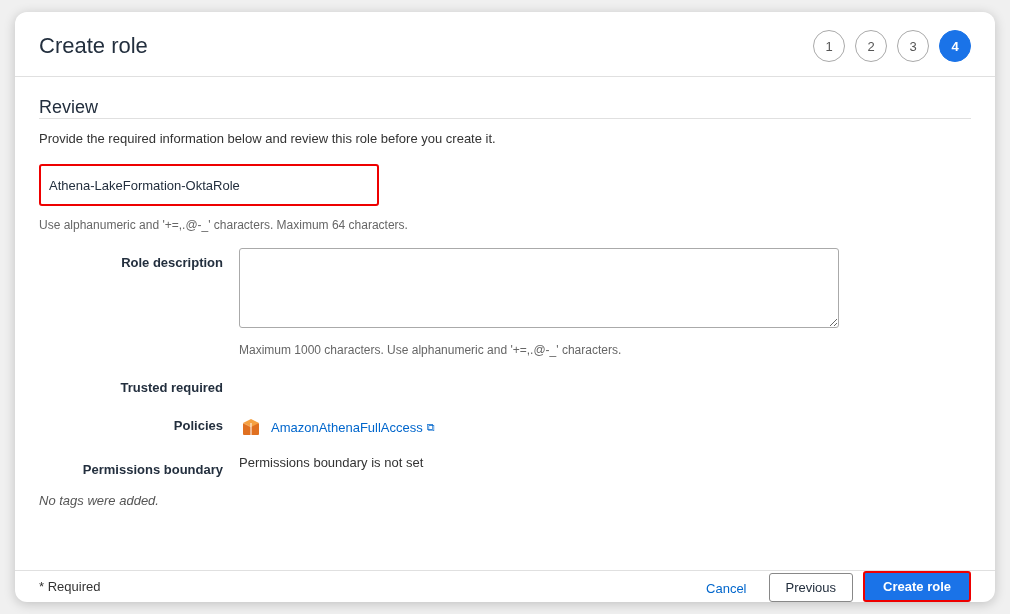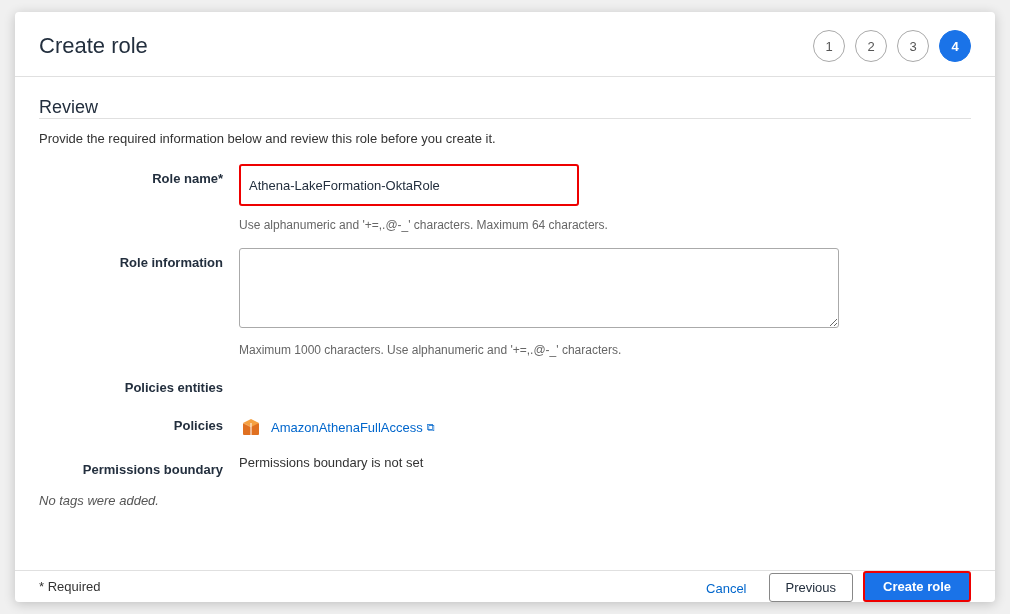--- a/index.html
+++ b/index.html
@@ -9,21 +9,21 @@
       background: #f0f0f0;
       display: flex;
       align-items: center;
       justify-content: center;
       min-height: 100vh;
     }
     .modal {
       background: #fff;
       width: 980px;
       min-height: 590px;
-      border-radius: 4px;
+      border-radius: 12px;
       box-shadow: 0 2px 12px rgba(0,0,0,0.2);
       display: flex;
       flex-direction: column;
     }
     .modal-header {
       display: flex;
       align-items: center;
       justify-content: space-between;
       padding: 18px 24px 14px 24px;
       border-bottom: 1px solid #e0e0e0;
@@ -238,37 +238,36 @@
         </div>
     </div>
   </div>
 
   <div class="modal-body">
     <h2 class="section-title">Review</h2>
     <hr class="section-divider">
     <p class="section-desc">Provide the required information below and review this role before you create it.</p>
 
     <div class="form-row">
-      <div class="form-label">Role name*</div>
       <div class="form-field">
         <input type="text" class="role-name-input" value="Athena-LakeFormation-OktaRole" style="">
         <div class="field-hint">Use alphanumeric and '+=,.@-_' characters. Maximum 64 characters.</div>
       </div>
     </div>
 
     <div class="form-row">
-      <div class="form-label">Role information</div>
+      <div class="form-label">Role description</div>
       <div class="form-field">
         <textarea class="role-desc-textarea" style=""></textarea>
         <div class="field-hint">Maximum 1000 characters. Use alphanumeric and '+=,.@-_' characters.</div>
       </div>
     </div>
 
     <div class="form-row">
-      <div class="form-label">Policies entities</div>
+      <div class="form-label">Trusted required</div>
     </div>
 
     <div class="form-row">
       <div class="form-label">Policies</div>
       <div class="form-field">
         <div class="policies-row">
           <div class="policy-icon">
 
             <svg width="24" height="24" viewBox="0 0 24 24">
               <rect x="4" y="8" width="16" height="12" rx="1" fill="#e07020"></rect>

